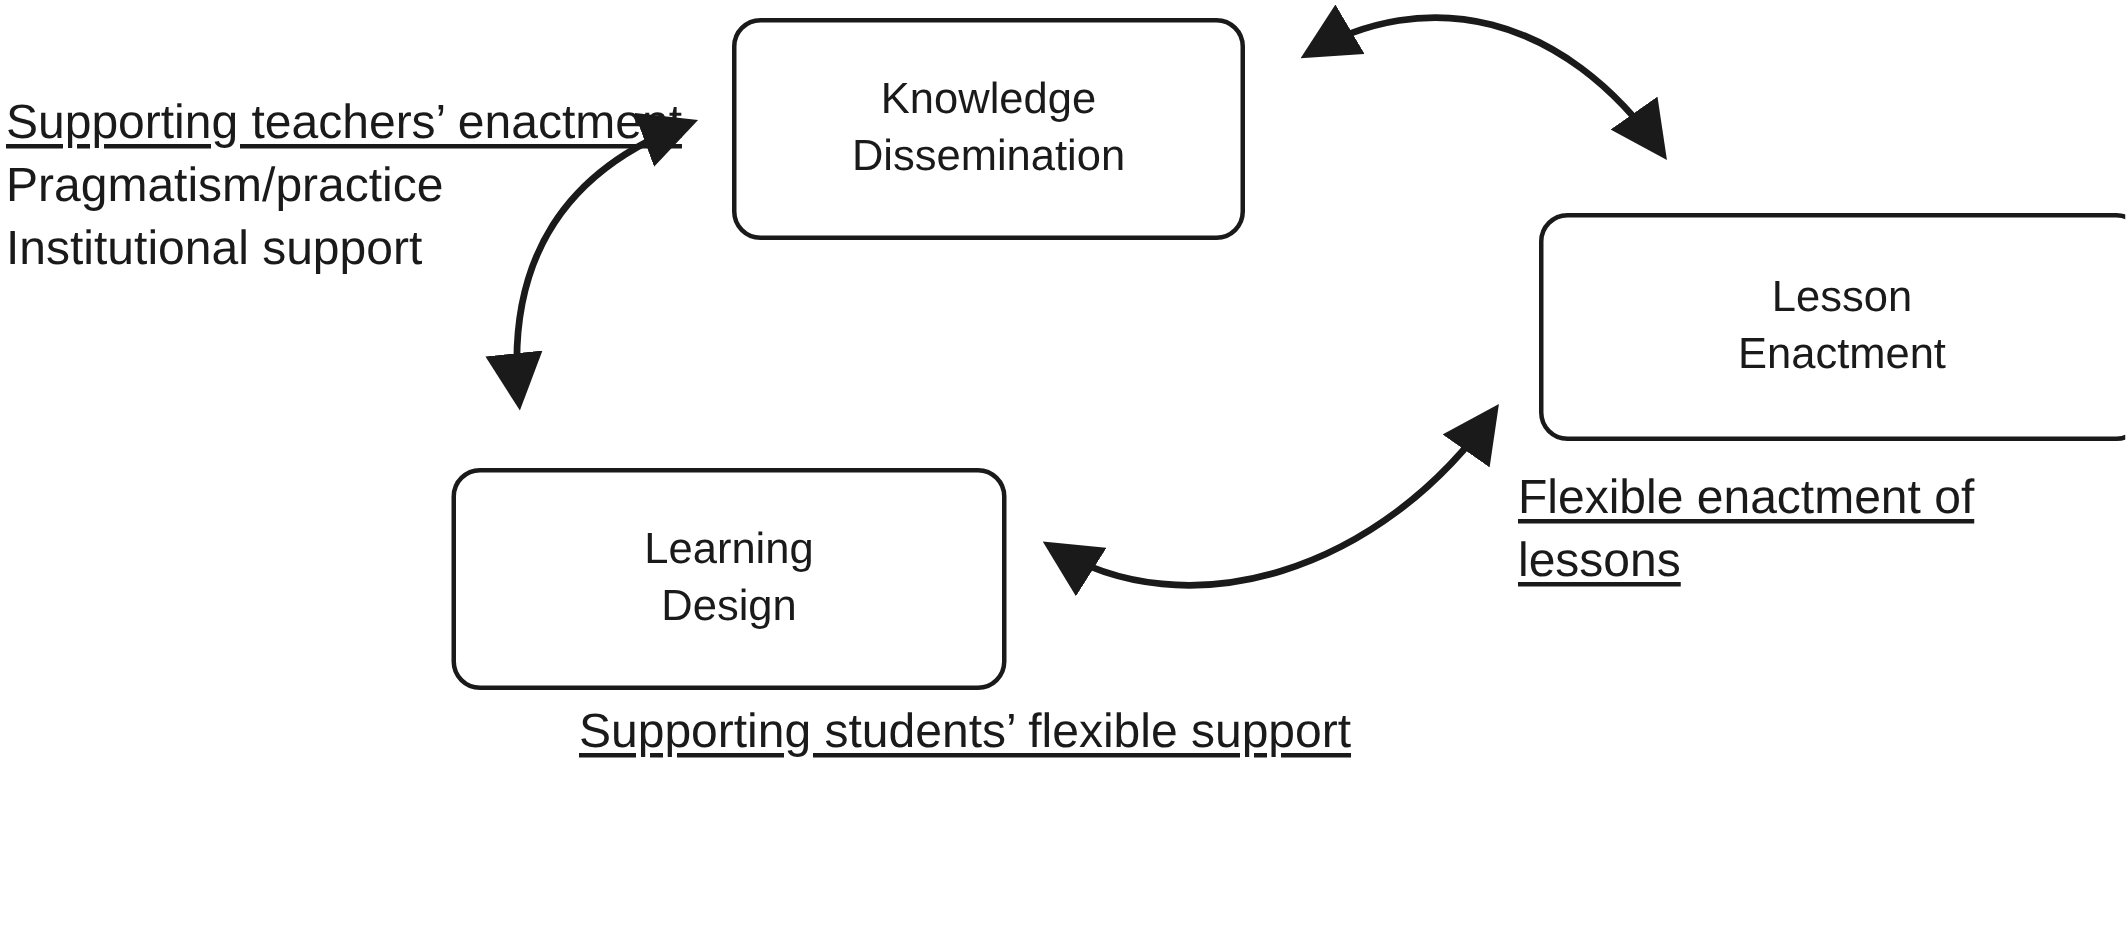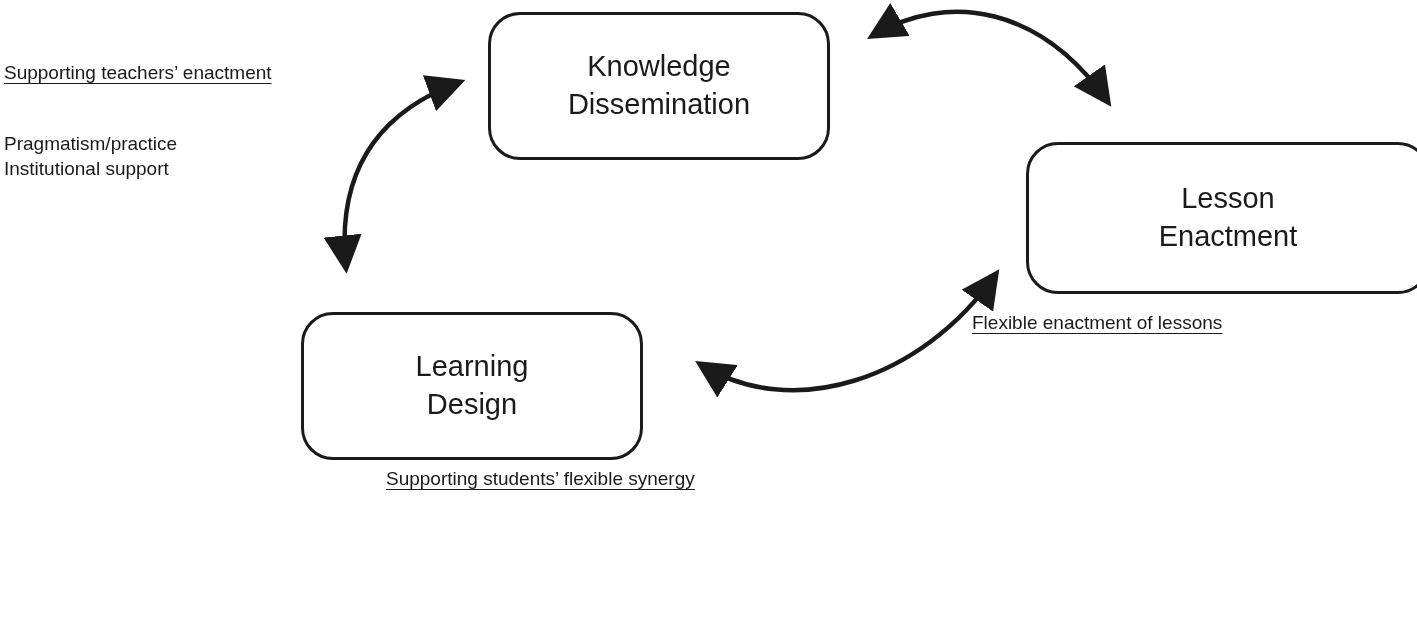--- a/index.html
+++ b/index.html
@@ -16,51 +16,50 @@
     position: absolute;
     inset: 0;
     width: 1417px;
     height: 633px;
     pointer-events: none;
   }
   .node {
     position: absolute;
     box-sizing: border-box;
     border: 3.5px solid #1a1a1a;
-    border-radius: 32px;
+    border-radius: 19px;
     background: #ffffff;
     display: flex;
     align-items: center;
     justify-content: center;
     text-align: center;
     font-size: 29px;
     line-height: 1.3;
     white-space: pre-line;
   }
   .node-knowledge { left: 488px; top: 12px;  width: 342px; height: 148px; }
   .node-lesson    { left: 1026px; top: 142px; width: 404px; height: 152px; }
-  .node-learning  { left: 301px; top: 312px; width: 342px; height: 148px; }
+  .node-learning  { left: 301px; top: 312px; width: 370px; height: 148px; }
 
   .annotation {
     position: absolute;
-    font-size: 19px;
+    font-size: 32px;
     line-height: 1.32;
     color: #1a1a1a;
   }
   .annotation .title {
     text-decoration: underline;
     text-underline-offset: 4px;
   }
   .annotation .lines {
     white-space: pre-line;
-    margin-top: 46px;
   }
   .ann-teachers { left: 4px;    top: 60px;  width: 470px; }
   .ann-students { left: 386px;  top: 466px; width: 520px; }
-  .ann-flexible { left: 972px; top: 310px; width: 402px; }
+  .ann-flexible { left: 1012px; top: 310px; width: 402px; }
 </style>
 </head>
 <body>
 
 <div class="canvas">
 
   <svg class="arrows" viewBox="0 0 1417 633" xmlns="http://www.w3.org/2000/svg">
     <defs>
       <marker id="ah" viewBox="0 0 10 10" refX="8.5" refY="5" markerWidth="8.5" markerHeight="8.5" orient="auto-start-reverse">
         <path d="M0,0 L10,5 L0,10 z" fill="#1a1a1a"></path>
@@ -80,20 +79,20 @@
   <div class="node node-learning">Learning
 Design</div>
 
   <div class="annotation ann-teachers">
     <div class="title">Supporting teachers’ enactment</div>
     <div class="lines">Pragmatism/practice
 Institutional support</div>
   </div>
 
   <div class="annotation ann-students">
-    <div class="title">Supporting students’ flexible synergy</div>
+    <div class="title">Supporting students’ flexible support</div>
   </div>
 
   <div class="annotation ann-flexible">
     <div class="title">Flexible enactment of lessons</div>
   </div>
 
 </div>
 
 </body></html>

